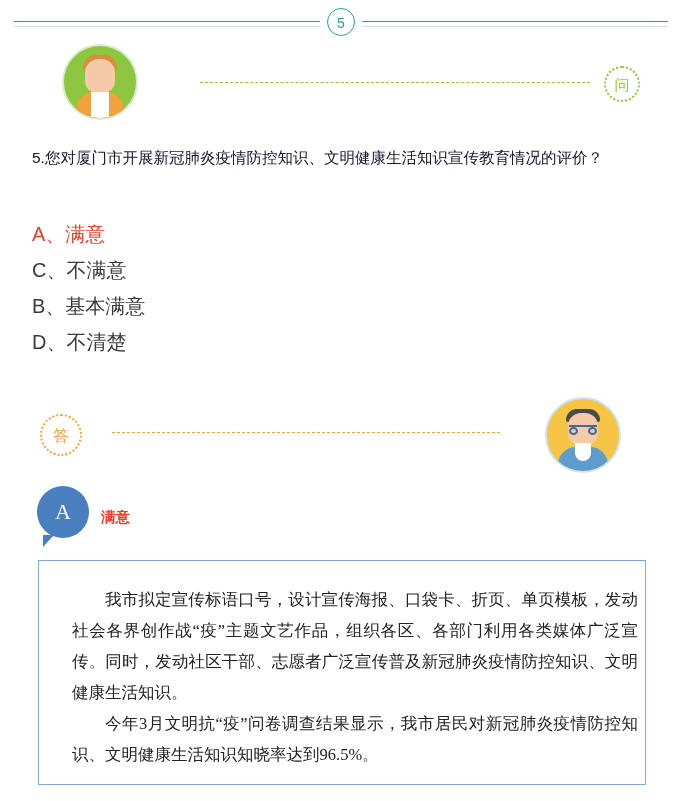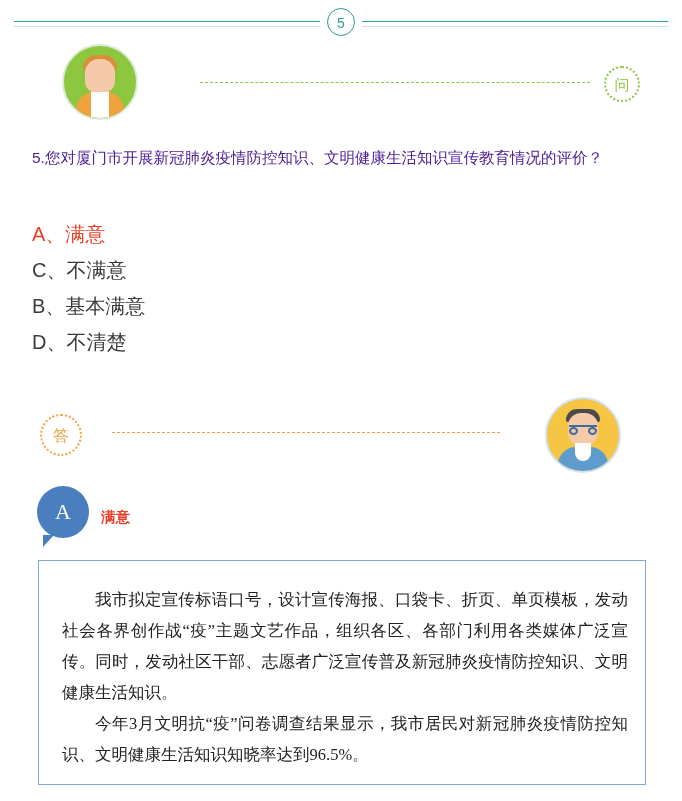--- a/index.html
+++ b/index.html
@@ -124,21 +124,21 @@
   }
 
   
   .question-text {
     position: absolute;
     left: 32px;
     top: 140px;
     width: 620px;
     font-size: 15.5px;
     line-height: 36px;
-    color: #4c1d95;
+    color: #0f172a;
   }
 
   .options {
     position: absolute;
     left: 32px;
     top: 216px;
     width: 620px;
   }
   .option {
     font-size: 20px;
@@ -285,21 +285,21 @@
     left: 38px;
     top: 560px;
     width: 608px;
     height: 225px;
     border: 1px solid #7fa8d6;
     box-sizing: border-box;
     background: #ffffff;
   }
   .answer-body {
     position: absolute;
-    left: 62px;
+    left: 72px;
     top: 584px;
     width: 566px;
     font-family: "Liberation Serif", serif;
     font-size: 16.5px;
     line-height: 31px;
     color: #222222;
     text-align: justify;
   }
   .answer-body p {
     margin: 0;

